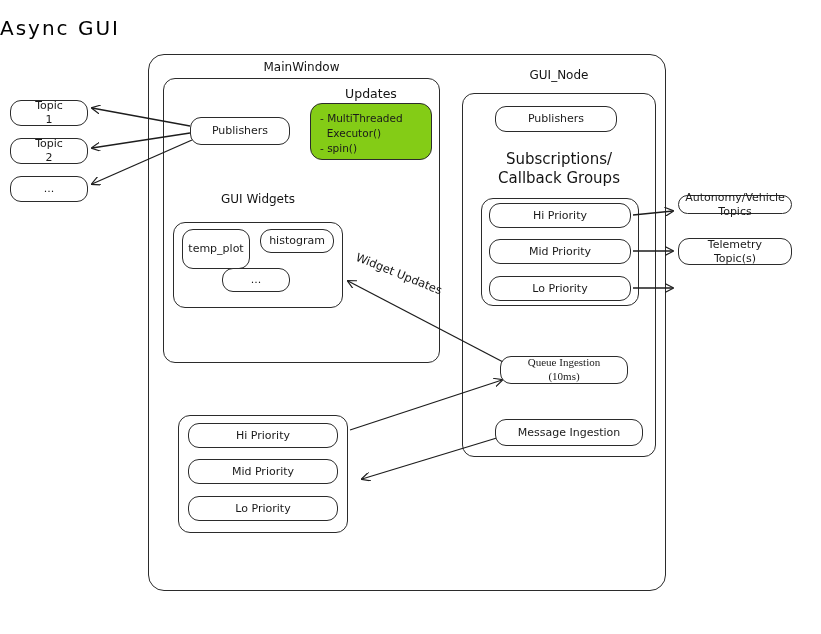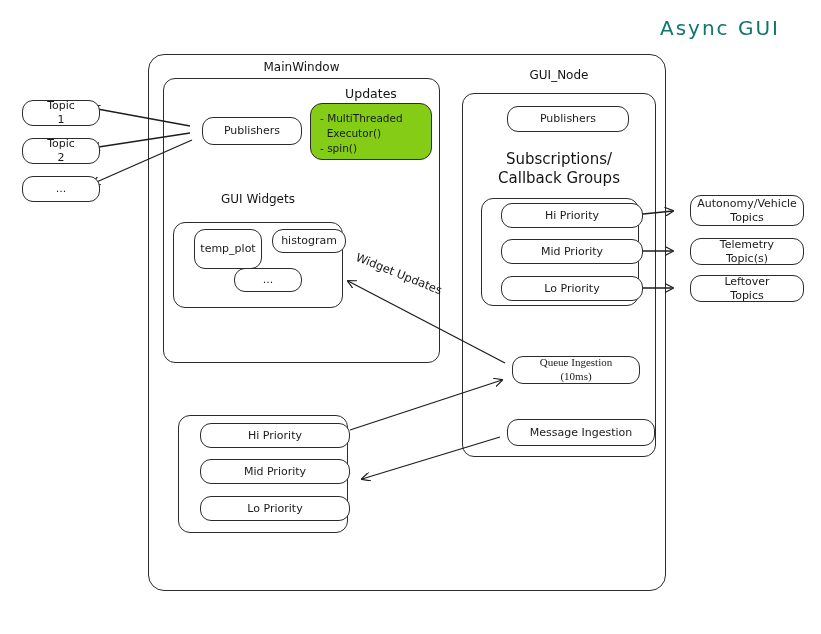--- a/index.html
+++ b/index.html
@@ -22,24 +22,24 @@
     width: 821px;
     height: 634px;
   }
 
   
   .title {
     position: absolute;
     left: 0;
     top: 16px;
     width: 780px;
-    text-align: right;
+    text-align: left;
     font-size: 20px;
     letter-spacing: 2px;
-    color: #0f766e;
+    color: #000000;
   }
 
   
   .box {
     position: absolute;
     box-sizing: border-box;
     border: 1.4px solid #2b2b2b;
     border-radius: 12px;
     background: transparent;
   }
@@ -52,21 +52,20 @@
     border-radius: 11px;
     background: #ffffff;
     display: flex;
     align-items: center;
     justify-content: center;
     text-align: center;
     font-size: 11px;
     line-height: 1.25;
     padding: 2px 19px;
     z-index: 4;
-    margin-left: 12px;
   }
 
   
   .caption {
     position: absolute;
     font-size: 12.5px;
     color: #141414;
     text-align: center;
     z-index: 5;
     white-space: pre-line;
@@ -211,26 +210,23 @@
     <span>Lo Priority</span>
   </div>
 
   <div class="node" style="left:500px; top:356px; width:128px; height:28px;font-family:Liberation Serif, serif;">
     <span>Queue Ingestion (10ms)</span>
   </div>
   <div class="node" style="left:495px; top:419px; width:148px; height:27px;">
     <span>Message Ingestion</span>
   </div>
 
-  <div class="node" style="left:678px; top:195px; width:114px; height:31px; white-space:pre-line;">
+  <div class="node" style="left:678px; top:195px; width:114px; height:19px; white-space:pre-line;">
     <span>Autonomy/Vehicle
 Topics</span>
   </div>
   <div class="node" style="left:678px; top:238px; width:114px; height:27px;">
     <span>Telemetry Topic(s)</span>
   </div>
-  <div class="node" style="left:678px; top:275px; width:114px; height:27px;">
-    <span>Leftover Topics</span>
-  </div>
 
   <div class="widget-updates" style="left:359px; top:250px;">Widget Updates</div>
 
 </div>
 
 </body></html>

